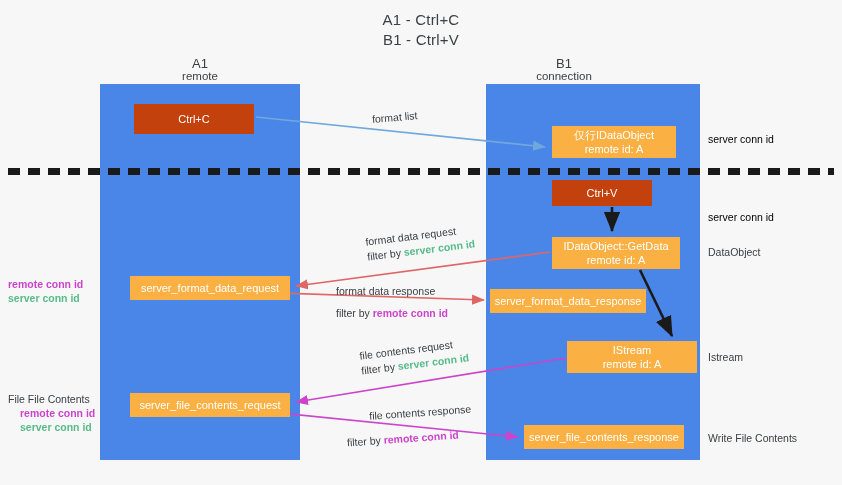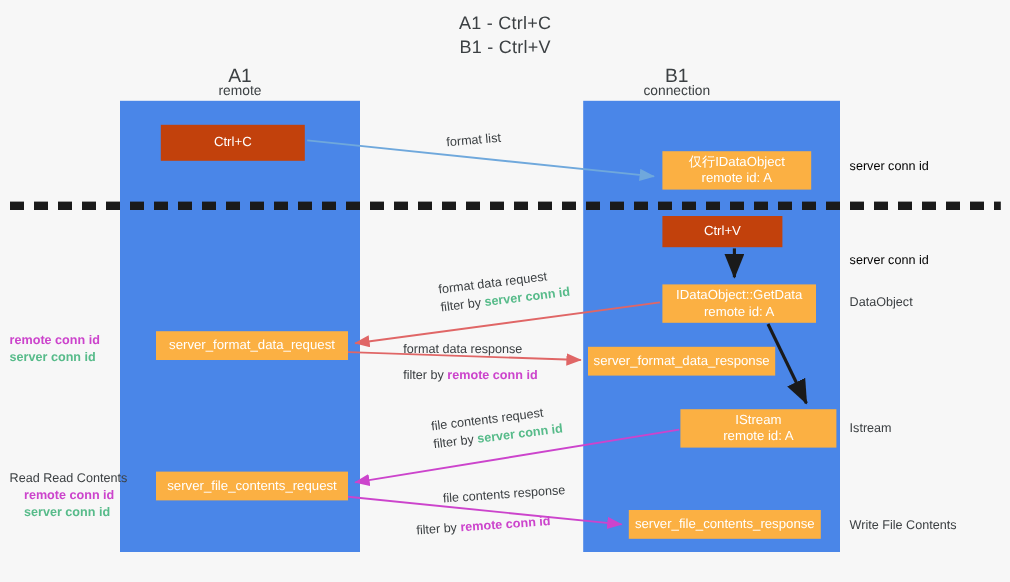--- a/index.html
+++ b/index.html
@@ -35,21 +35,21 @@
   
   .col-head {
     text-align: center;
     color: #3c4043;
     font-size: 11.5px;
     line-height: 13px;
     width: 200px;
   }
   #head-a1 { left: 100px; top: 57px; }
   #head-b1 { left: 464px; top: 57px; }
-  .col-head .big { font-size: 16px; }
+  .col-head .big { font-size: 13px; }
 
   
   .lane {
     background: #4a86e8;
     top: 84px;
     height: 376px;
   }
   #lane-a { left: 100px; width: 200px; }
   #lane-b { left: 486px; width: 214px; }
 
@@ -256,21 +256,21 @@
       <span>filter by </span><span class="hl-mag">remote conn id</span>
     </div>
   </div>
 
   <div id="side-l-fmt" class="abs side">
     <div class="mag-t">remote conn id</div>
     <div class="green-t">server conn id</div>
   </div>
 
   <div id="side-l-file" class="abs side">
-    <div class="plain">Read Read Contents</div>
+    <div class="plain">File File Contents</div>
     <div class="mag-t" style="padding-left:12px">remote conn id</div>
     <div class="green-t" style="padding-left:12px">server conn id</div>
   </div>
 
   <div id="side-r-1" class="abs side green-t">server conn id</div>
   <div id="side-r-2" class="abs side green-t">server conn id</div>
   <div id="side-r-3" class="abs side plain" style="color:#3c4043">DataObject</div>
   <div id="side-r-4" class="abs side plain" style="color:#3c4043">Istream</div>
   <div id="side-r-5" class="abs side plain" style="color:#3c4043">Write File Contents</div>
 

